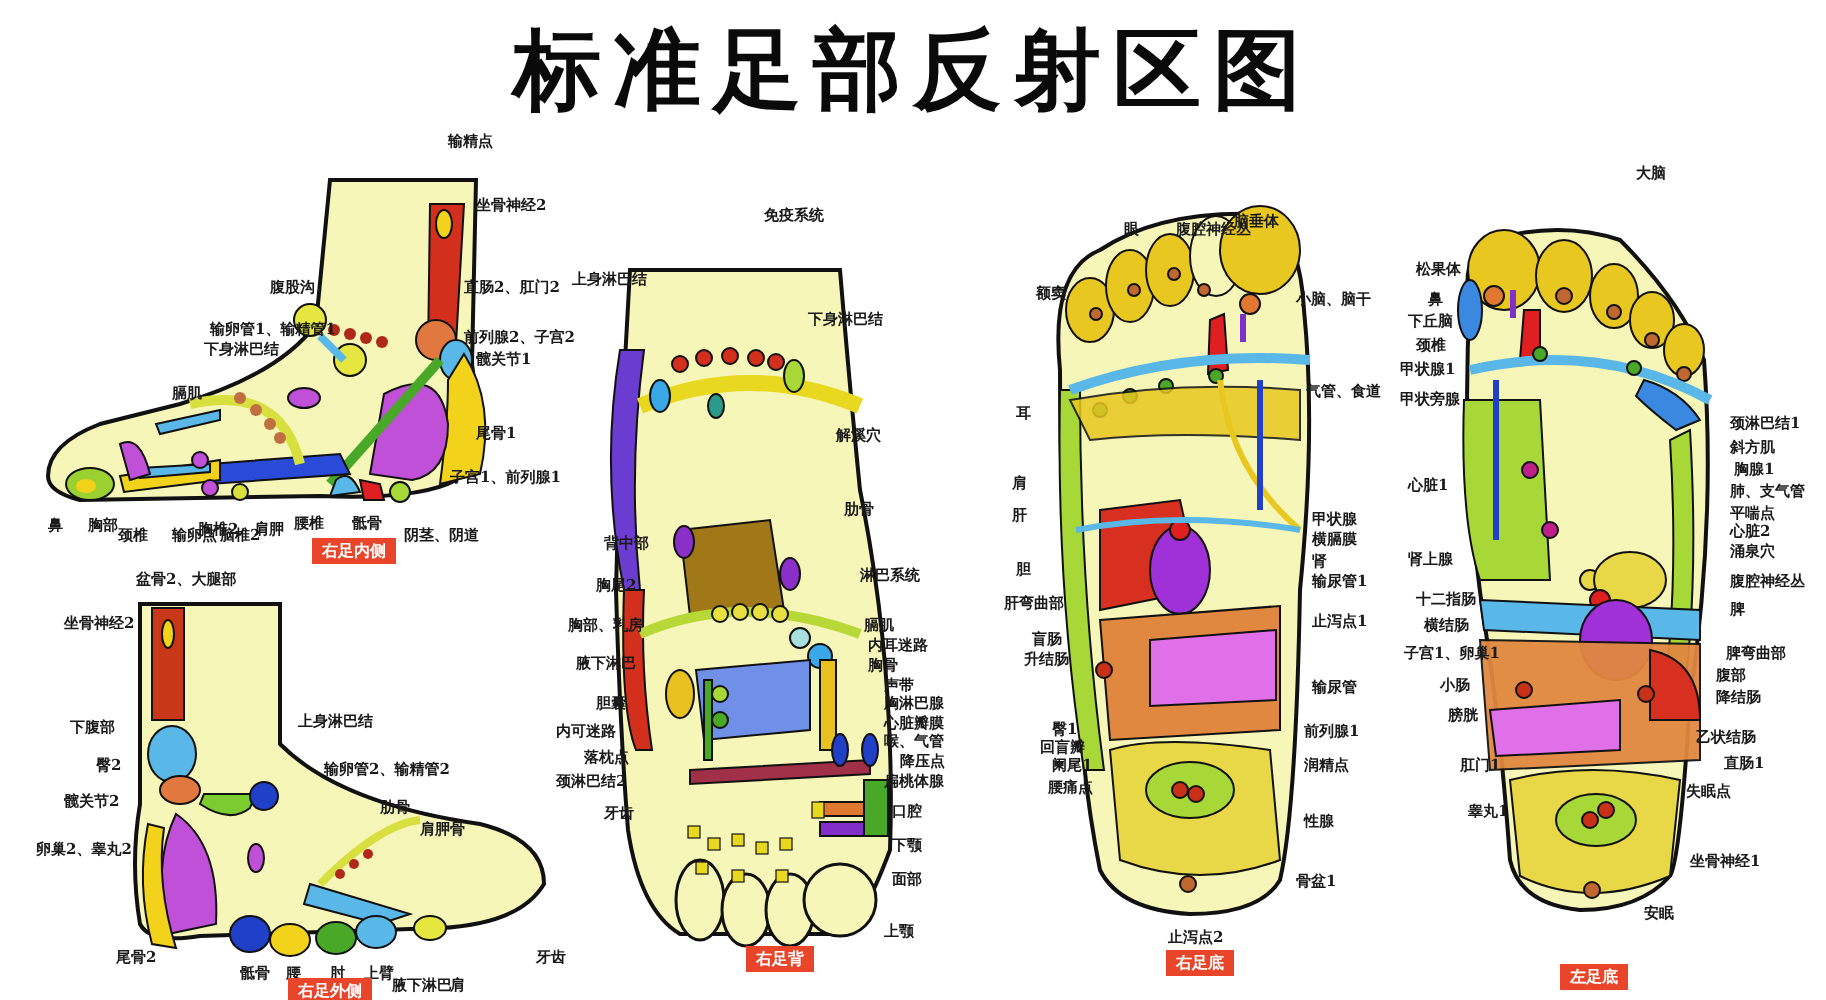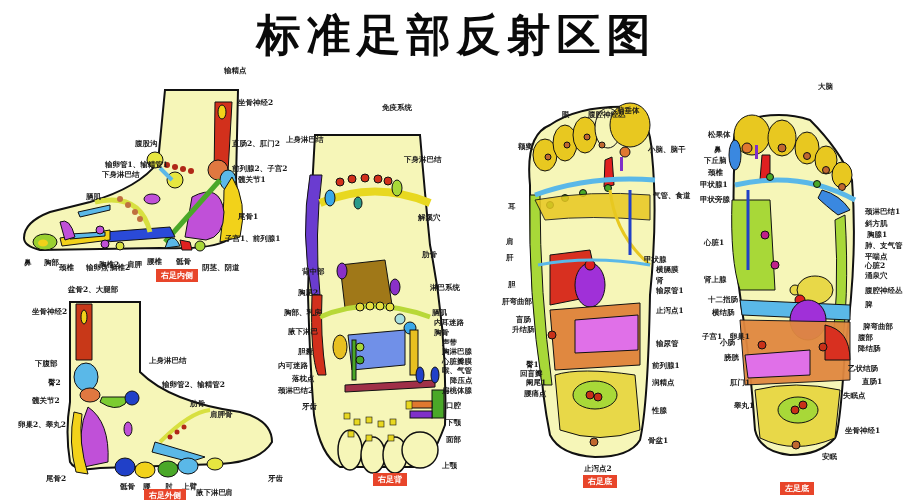--- a/index.html
+++ b/index.html
@@ -102,21 +102,21 @@
   <div class="lbl" style="left:58px;top:3px">盆骨2、大腿部</div>
   <div class="lbl" style="left:22px;top:25px">坐骨神经2</div>
   <div class="lbl" style="left:25px;top:77px">下腹部</div>
   <div class="lbl" style="left:38px;top:96px">臀2</div>
   <div class="lbl" style="left:22px;top:114px">髋关节2</div>
   <div class="lbl" style="left:8px;top:138px">卵巢2、睾丸2</div>
   <div class="lbl" style="left:139px;top:74px">上身淋巴结</div>
   <div class="lbl" style="left:152px;top:98px">输卵管2、输精管2</div>
   <div class="lbl" style="left:180px;top:117px">肋骨</div>
   <div class="lbl" style="left:200px;top:128px">肩胛骨</div>
-  <div class="lbl" style="left:36px;top:192px">尾骨2</div>
+  <div class="lbl" style="left:48px;top:192px">尾骨2</div>
   <div class="lbl" style="left:110px;top:200px">骶骨</div>
   <div class="lbl" style="left:133px;top:200px">腰</div>
   <div class="lbl" style="left:155px;top:200px">肘</div>
   <div class="lbl" style="left:172px;top:200px">上臂</div>
   <div class="lbl" style="left:186px;top:206px">腋下淋巴</div>
   <div class="lbl" style="left:215px;top:206px">肩</div>
   <div class="lbl" style="left:258px;top:192px">牙齿</div>
   <div class="caption" style="left:134px;top:207px">右足外侧</div>
 </div>
 
@@ -243,21 +243,21 @@
   <div class="lbl" style="left:72px;top:15px">眼</div>
   <div class="lbl" style="left:98px;top:15px">腹腔神经丛</div>
   <div class="lbl" style="left:127px;top:11px">脑垂体</div>
   <div class="lbl" style="left:28px;top:47px">额窦</div>
   <div class="lbl" style="left:158px;top:50px">小脑、脑干</div>
   <div class="lbl" style="left:18px;top:107px">耳</div>
   <div class="lbl" style="left:163px;top:96px">气管、食道</div>
   <div class="lbl" style="left:16px;top:142px">肩</div>
   <div class="lbl" style="left:16px;top:158px">肝</div>
   <div class="lbl" style="left:18px;top:185px">胆</div>
-  <div class="lbl" style="left:154px;top:160px">甲状腺</div>
+  <div class="lbl" style="left:166px;top:160px">甲状腺</div>
   <div class="lbl" style="left:166px;top:170px">横膈膜</div>
   <div class="lbl" style="left:12px;top:202px">肝弯曲部</div>
   <div class="lbl" style="left:166px;top:181px">肾</div>
   <div class="lbl" style="left:166px;top:191px">输尿管1</div>
 
   <div class="lbl" style="left:26px;top:220px">盲肠</div>
   <div class="lbl" style="left:22px;top:230px">升结肠</div>
   <div class="lbl" style="left:166px;top:211px">止泻点1</div>
   <div class="lbl" style="left:166px;top:244px">输尿管</div>
   <div class="lbl" style="left:36px;top:265px">臀1</div>
@@ -328,21 +328,21 @@
   <div class="lbl" style="left:165px;top:192px">平喘点</div>
   <div class="lbl" style="left:4px;top:178px">心脏1</div>
   <div class="lbl" style="left:165px;top:201px">心脏2</div>
   <div class="lbl" style="left:165px;top:211px">涌泉穴</div>
   <div class="lbl" style="left:4px;top:215px">肾上腺</div>
   <div class="lbl" style="left:165px;top:226px">腹腔神经丛</div>
   <div class="lbl" style="left:165px;top:240px">脾</div>
   <div class="lbl" style="left:8px;top:235px">十二指肠</div>
   <div class="lbl" style="left:12px;top:248px">横结肠</div>
   <div class="lbl" style="left:163px;top:262px">脾弯曲部</div>
-  <div class="lbl" style="left:2px;top:272px">子宫1、卵巢1</div>
+  <div class="lbl" style="left:2px;top:262px">子宫1、卵巢1</div>
   <div class="lbl" style="left:158px;top:273px">腹部</div>
   <div class="lbl" style="left:20px;top:278px">小肠</div>
   <div class="lbl" style="left:158px;top:284px">降结肠</div>
   <div class="lbl" style="left:24px;top:293px">膀胱</div>
   <div class="lbl" style="left:148px;top:304px">乙状结肠</div>
   <div class="lbl" style="left:30px;top:318px">肛门1</div>
   <div class="lbl" style="left:162px;top:317px">直肠1</div>
   <div class="lbl" style="left:34px;top:341px">睾丸1</div>
   <div class="lbl" style="left:143px;top:331px">失眠点</div>
   <div class="lbl" style="left:145px;top:366px">坐骨神经1</div>

